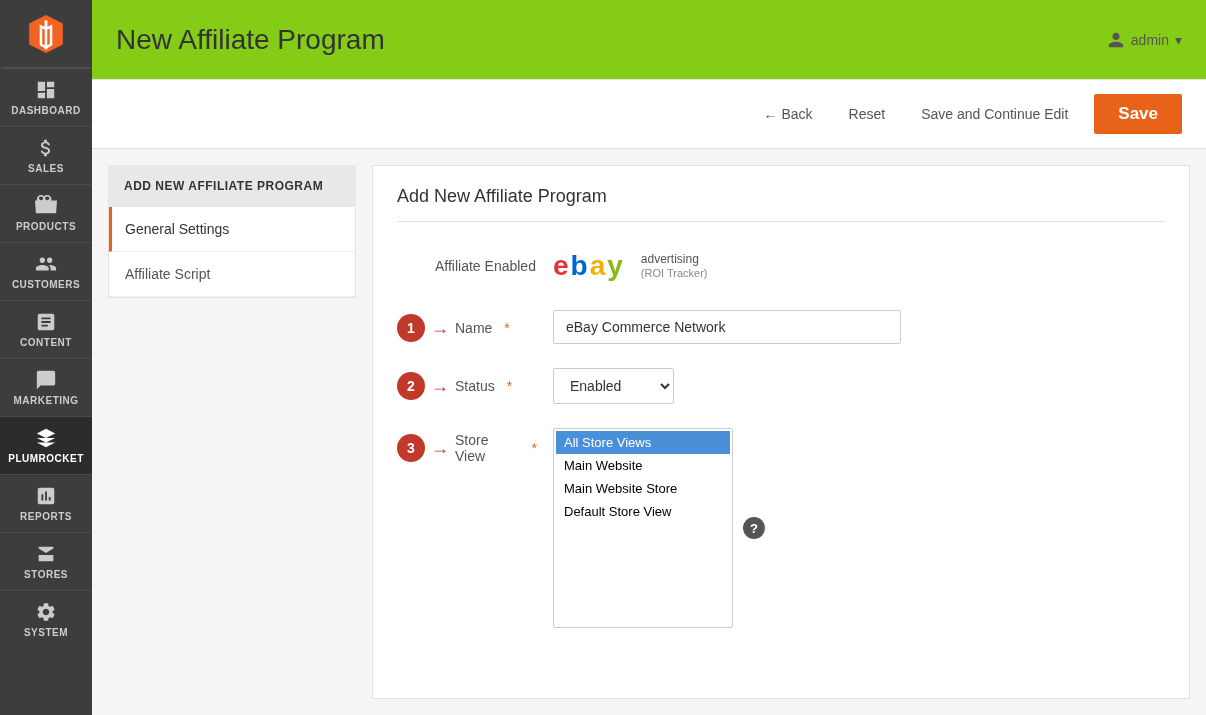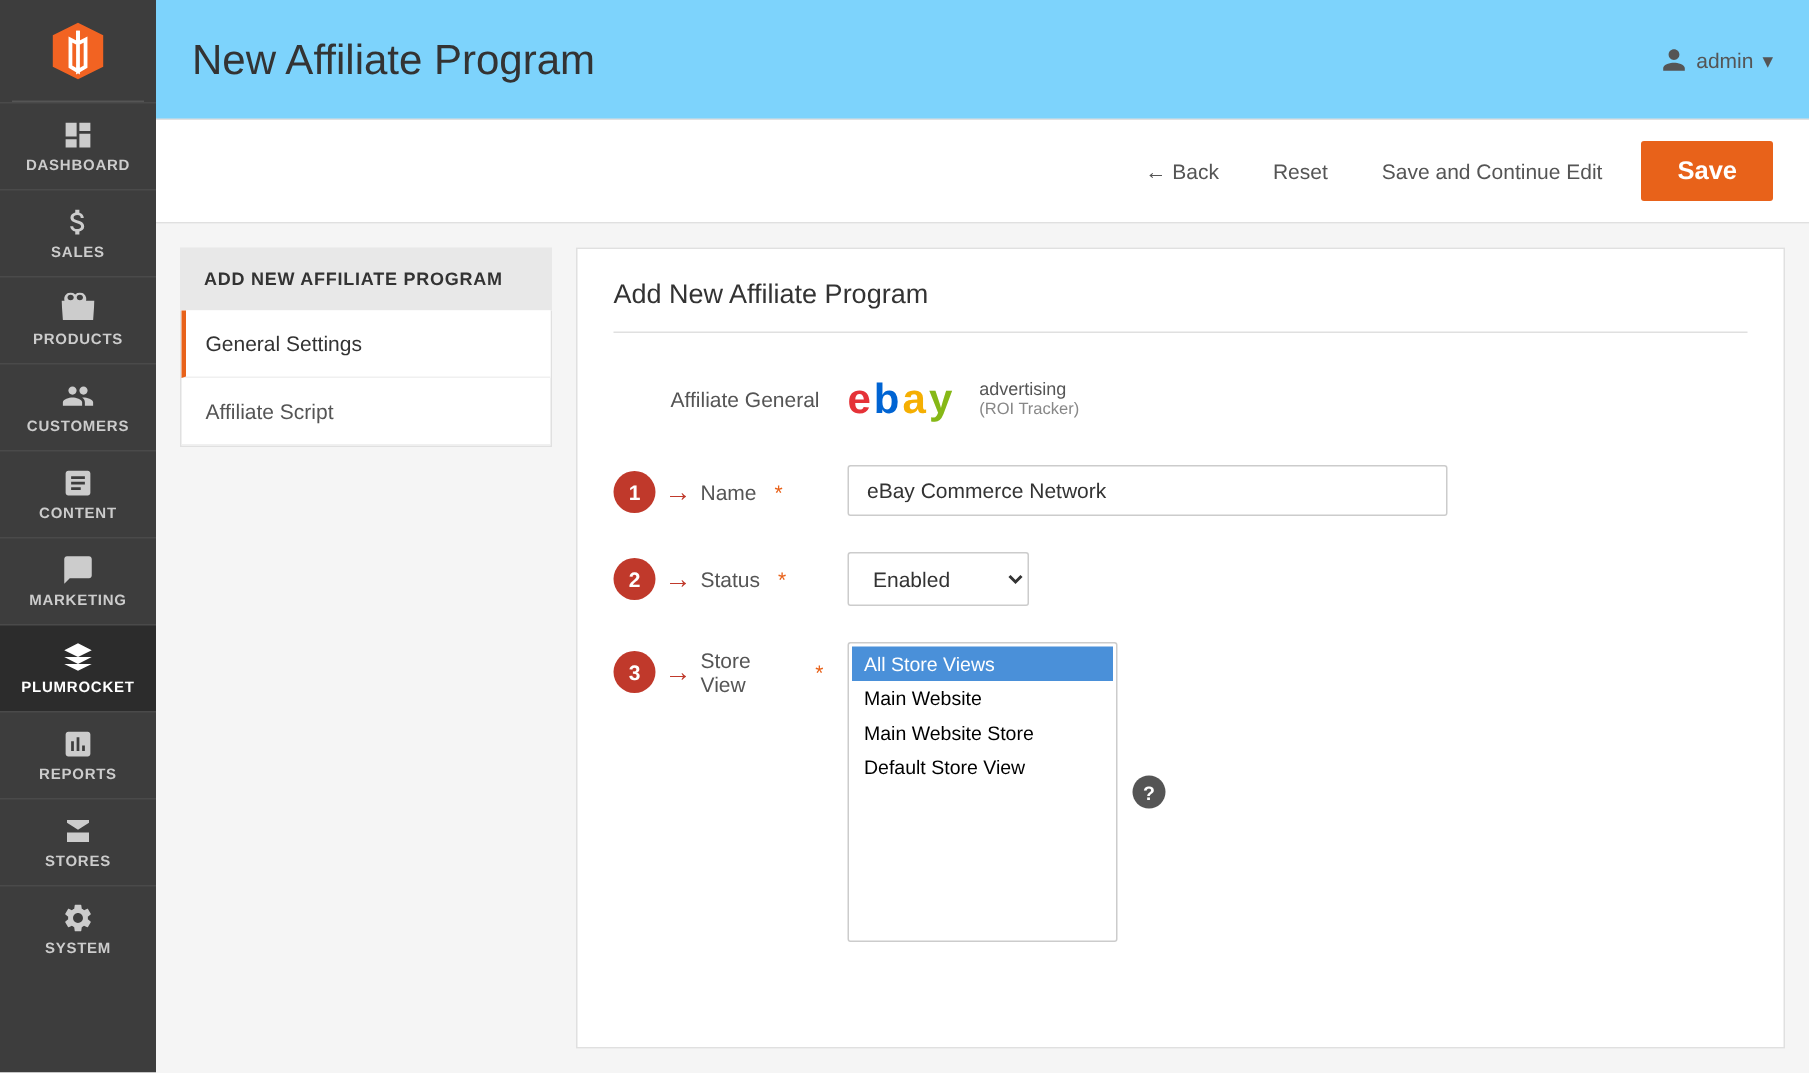--- a/index.html
+++ b/index.html
@@ -1,20 +1,20 @@
 <!DOCTYPE html>
 <html><head>
   <meta charset="utf-8">
   <style>
     * { box-sizing: border-box; margin: 0; padding: 0; }
     body { font-family: 'Segoe UI', Arial, sans-serif; background: #f5f5f5; display: flex; height: 715px; overflow: hidden; }
 
     
     .sidebar {
-      width: 104px;
+      width: 92px;
       background: #3d3d3d;
       display: flex;
       flex-direction: column;
       align-items: center;
       flex-shrink: 0;
       overflow-y: auto;
     }
     .sidebar-logo {
       width: 88px;
       height: 68px;
@@ -50,21 +50,21 @@
     
     .main {
       flex: 1;
       display: flex;
       flex-direction: column;
       overflow: hidden;
     }
 
     
     .top-header {
-      background: #7dd3fc;
+      background: #84cc16;
       padding: 16px 24px;
       display: flex;
       align-items: center;
       justify-content: space-between;
       border-bottom: 1px solid #e0e0e0;
       min-height: 80px;
     }
     .page-title {
       font-size: 28px;
       font-weight: 300;
@@ -224,21 +224,21 @@
       font-size: 14px;
       margin-left: 2px;
     }
     .form-control-wrap {
       flex: 1;
       display: flex;
       align-items: center;
       gap: 10px;
     }
     .form-input {
-      width: 400px;
+      width: 348px;
       padding: 8px 12px;
       border: 1px solid #ccc;
       font-size: 14px;
       color: #333;
       border-radius: 2px;
       background: #fff;
     }
     .form-select {
       padding: 8px 32px 8px 12px;
       border: 1px solid #ccc;
@@ -438,21 +438,21 @@
         <div class="nav-item">
           <span>Affiliate Script</span>
         </div>
       </div>
     </div>
 
     <div class="right-panel">
       <h2 class="section-title">Add New Affiliate Program</h2>
 
       <div class="form-row-network">
-        <div class="network-label">Affiliate General</div>
+        <div class="network-label">Affiliate Enabled</div>
         <div class="network-logo">
           <span class="ebay-e">e</span>
           <span class="ebay-b">b</span>
           <span class="ebay-a">a</span>
           <span class="ebay-y">y</span>
           <div class="ebay-adv">
             <span class="ebay-adv-text">advertising</span>
             <span class="ebay-roi">(ROI Tracker)</span>
           </div>
         </div>

